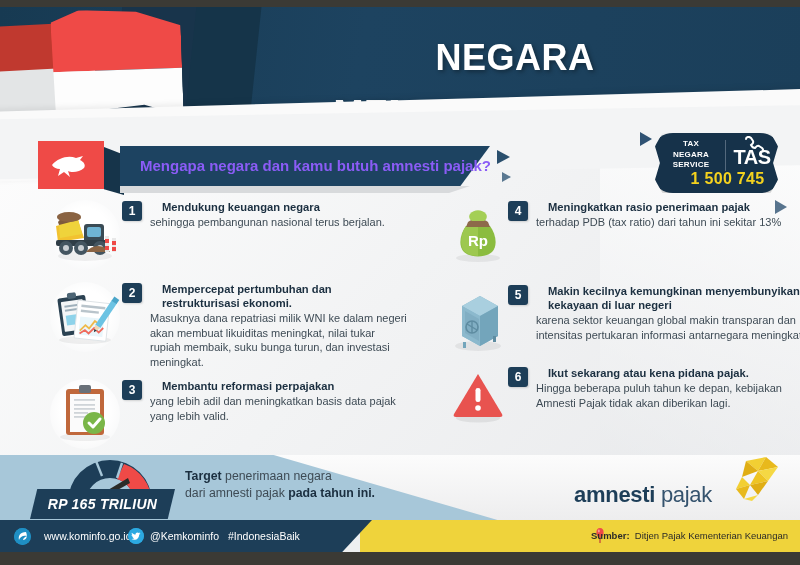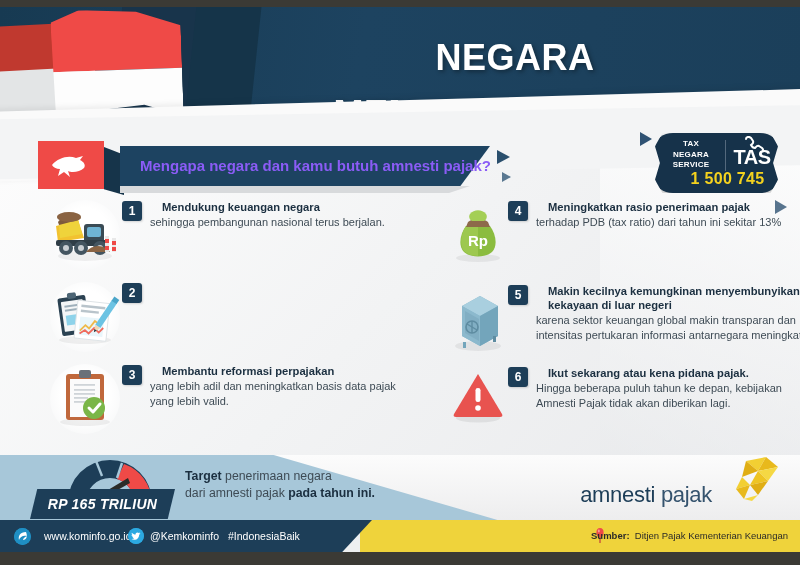--- a/index.html
+++ b/index.html
@@ -93,21 +93,21 @@
      background:linear-gradient(180deg,#fcfcfc,#ededee);
      clip-path:polygon(6% 0,100% 0,100% 100%,46% 100%);}
   .gauge{position:absolute;left:62px;top:452px;width:96px;height:52px;}
   .target-txt{position:absolute;left:185px;top:468px;font-size:12.3px;color:#3e4b55;line-height:17px;}
   .target-txt b{color:#1b2f40;}
   .rp-ribbon{position:absolute;left:30px;top:489px;width:145px;height:30px;background:#1d3e58;
      clip-path:polygon(5% 0,100% 0,95% 100%,0 100%);}
   .rp-ribbon span{display:block;color:#fff;font-size:14px;font-weight:bold;font-style:italic;
      text-align:center;line-height:30px;letter-spacing:.3px;}
   .amnesti{position:absolute;right:88px;top:482px;font-size:22px;color:#1d3e58;letter-spacing:-.3px;}
-  .amnesti b{font-weight:normal;}
+  .amnesti b{font-weight:bold;}
   .amnesti i{font-style:normal;font-weight:normal;color:#35536e;}
   .dove-yellow{position:absolute;right:22px;top:455px;width:66px;height:48px;}
   .footer-yellow-full{position:absolute;left:360px;top:520px;width:440px;height:32px;background:#efd33b;}
   .footer-navy-over{position:absolute;left:0;top:520px;width:372px;height:32px;background:#1d3e58;
      clip-path:polygon(0 0,100% 0,92% 100%,0 100%);}
   .footer-bottom{position:absolute;left:0;top:552px;width:800px;height:13px;background:#3b3a35;}
   .f-item{position:absolute;top:520px;height:32px;line-height:32px;color:#fff;font-size:10.5px;}
   .kominfo-logo{position:absolute;left:14px;top:528px;width:17px;height:17px;border-radius:50%;
      background:#2196c9;}
   .tw-logo{position:absolute;left:128px;top:528px;width:16px;height:16px;border-radius:50%;
@@ -229,20 +229,24 @@
           </g>
           <g transform="rotate(34 54 40)">
             <rect x="50" y="16" width="6" height="30" fill="#6cc3e3"></rect>
             <rect x="50" y="12" width="6" height="5" fill="#4aa5c9"></rect>
             <polygon points="50,46 56,46 53,53" fill="#f0d8b4"></polygon>
             <polygon points="51.5,50 54.5,50 53,53" fill="#2e3a42"></polygon>
           </g>
         </svg>
       </div>
       <div class="num">2</div>
+      <div class="txt">
+        <div class="t-title">Mempercepat pertumbuhan dan restrukturisasi ekonomi.</div>
+        <div class="t-body">Masuknya dana repatriasi milik WNI ke dalam negeri akan membuat likuiditas meningkat, nilai tukar rupiah membaik, suku bunga turun, dan investasi meningkat.</div>
+      </div>
     </div>
 
     <div class="item" style="margin-top:10px">
       <div class="ico">
         <div class="ico-circle"></div>
         <svg viewBox="0 0 74 70" width="74" height="70" style="position:relative">
           <ellipse cx="37" cy="58" rx="25" ry="4" fill="rgba(0,0,0,.06)"></ellipse>
           <rect x="18" y="10" width="38" height="46" rx="3" fill="#c0683c"></rect>
           <rect x="22" y="15" width="30" height="38" fill="#fbfbfb"></rect>
           <rect x="31" y="6" width="12" height="8" rx="2" fill="#6a7179"></rect>

